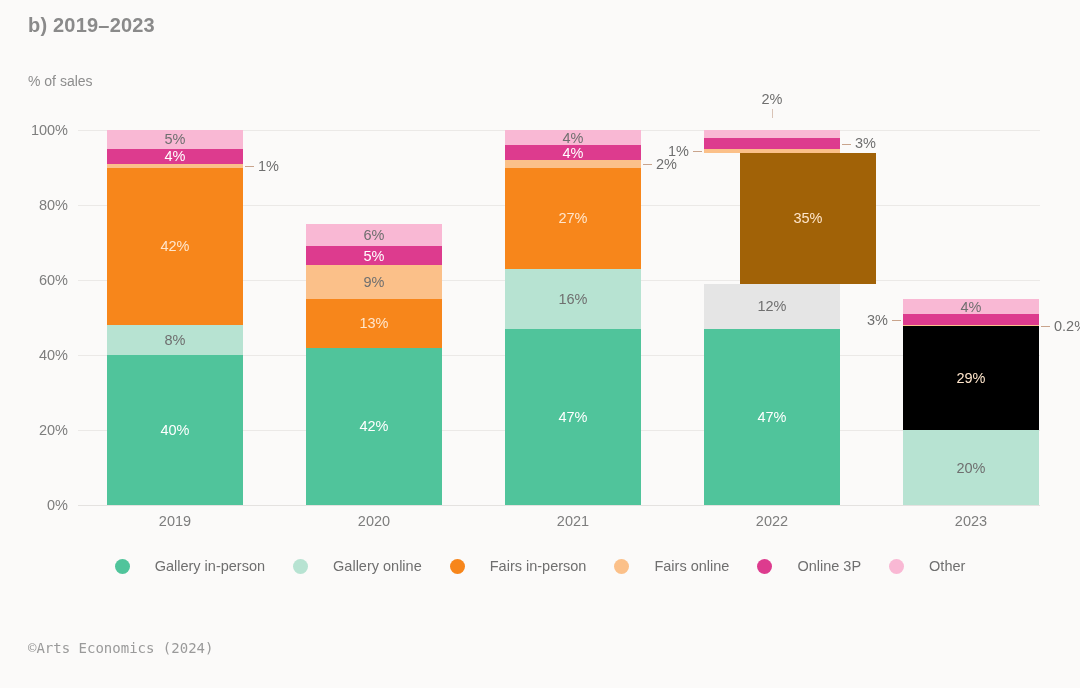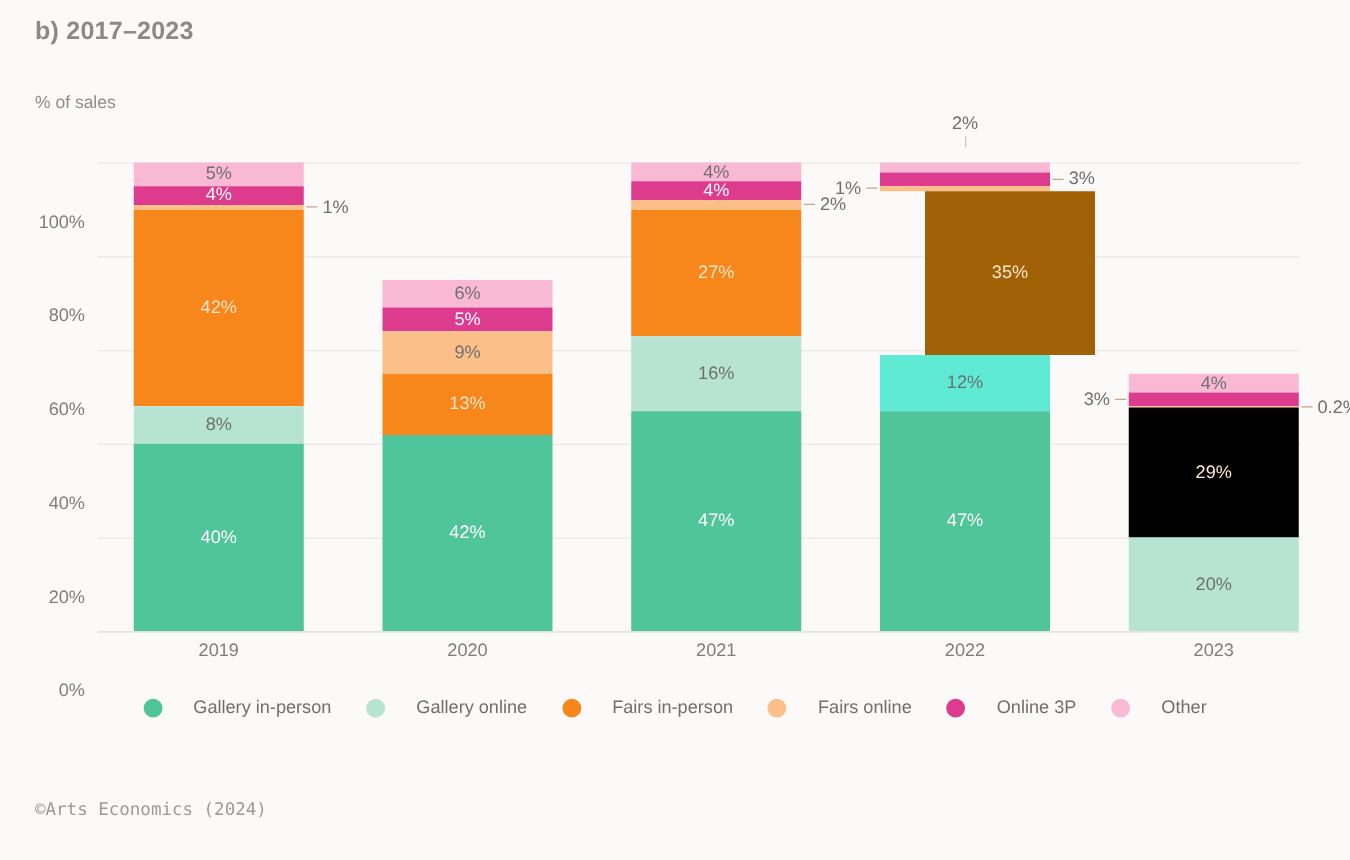--- a/index.html
+++ b/index.html
@@ -53,21 +53,20 @@
 
   
   .y-tick {
     position: absolute;
     right: 1012px;
     width: 60px;
     text-align: right;
     font-size: 14.5px;
     color: #7d7d7d;
     transform: translateY(-50%);
-    margin-top: 48px;
   }
 
   
   .bar-group { position: absolute; bottom: 0; width: 136px; }
   .seg {
     position: relative;
     width: 100%;
     display: flex;
     align-items: center;
     justify-content: center;
@@ -139,21 +138,21 @@
     font-family: "DejaVu Sans Mono", "Liberation Mono", monospace;
     font-size: 14px;
     color: #9a9a9a;
   }
 </style>
 </head>
 <body>
 
 <div id="root">
 
-  <div id="chart-title">b) 2017–2023</div>
+  <div id="chart-title">b) 2019–2023</div>
   <div id="axis-unit-label">% of sales</div>
 
   <div id="y-axis-ticks">
       <div class="y-tick" style="left: 8px; top: 505px; right: auto; width: 60px;">0%</div>
       <div class="y-tick" style="left: 8px; top: 430px; right: auto; width: 60px;">20%</div>
       <div class="y-tick" style="left: 8px; top: 355px; right: auto; width: 60px;">40%</div>
       <div class="y-tick" style="left: 8px; top: 280px; right: auto; width: 60px;">60%</div>
       <div class="y-tick" style="left: 8px; top: 205px; right: auto; width: 60px;">80%</div>
       <div class="y-tick" style="left: 8px; top: 130px; right: auto; width: 60px;">100%</div>
     </div>
@@ -230,21 +229,21 @@
         </div>
         <div class="seg" style="height: 11.25px; background: rgb(221, 59, 142);">
           <div class="callout" style="left: 138px; top: 50%; transform: translateY(-50%);"><span class="dash"></span> <span>3%</span></div>
         </div>
         <div class="seg" style="height: 3.75px; background: rgb(251, 192, 137);">
           <div class="callout" style="right: 138px; top: 50%; transform: translateY(-50%); text-align: right;"><span>1%</span> <span class="dash"></span></div>
         </div>
         <div class="seg" style="height: 131.25px; background: #a16207; margin-left: 36px;">
           <span class="in-label lbl-cream">35%</span>
         </div>
-        <div class="seg" style="height: 45px; background: #5eead4;">
+        <div class="seg" style="height: 45px; background: #e5e5e5;">
           <span class="in-label lbl-dark">12%</span>
         </div>
         <div class="seg" style="height: 176.25px; background: rgb(80, 196, 155);">
           <span class="in-label lbl-light">47%</span>
         </div>
       </div>
       <div class="bar-group" style="left: 825px;">
         <div class="seg" style="height: 15px; background: rgb(249, 184, 212);">
           <span class="in-label lbl-dark">4%</span>
         </div>

